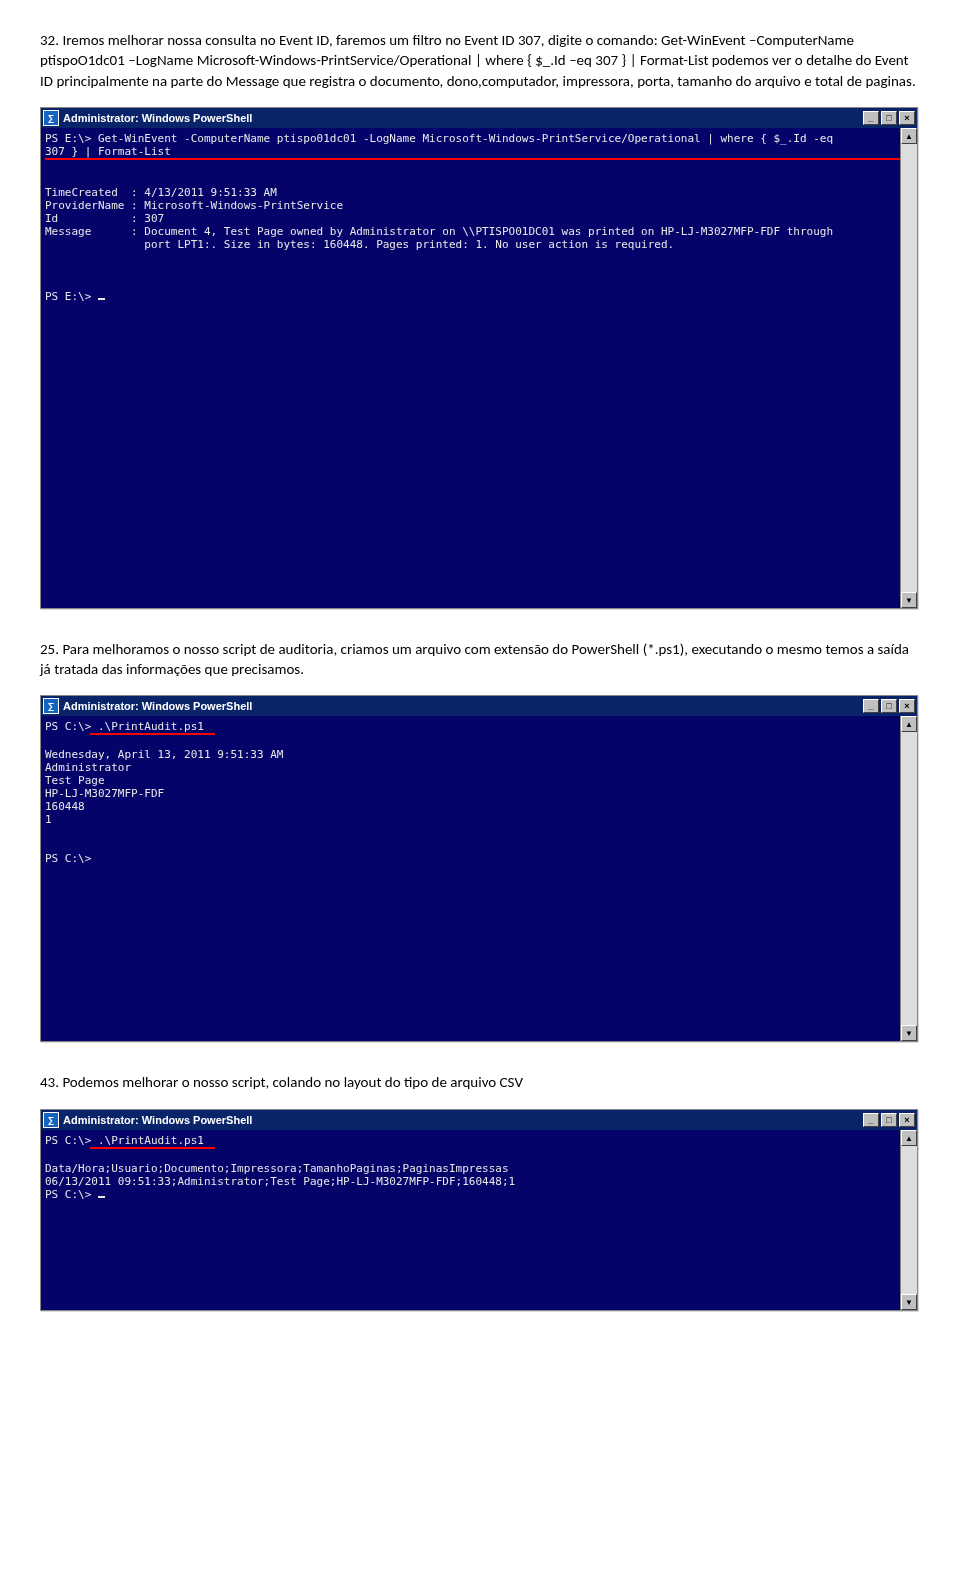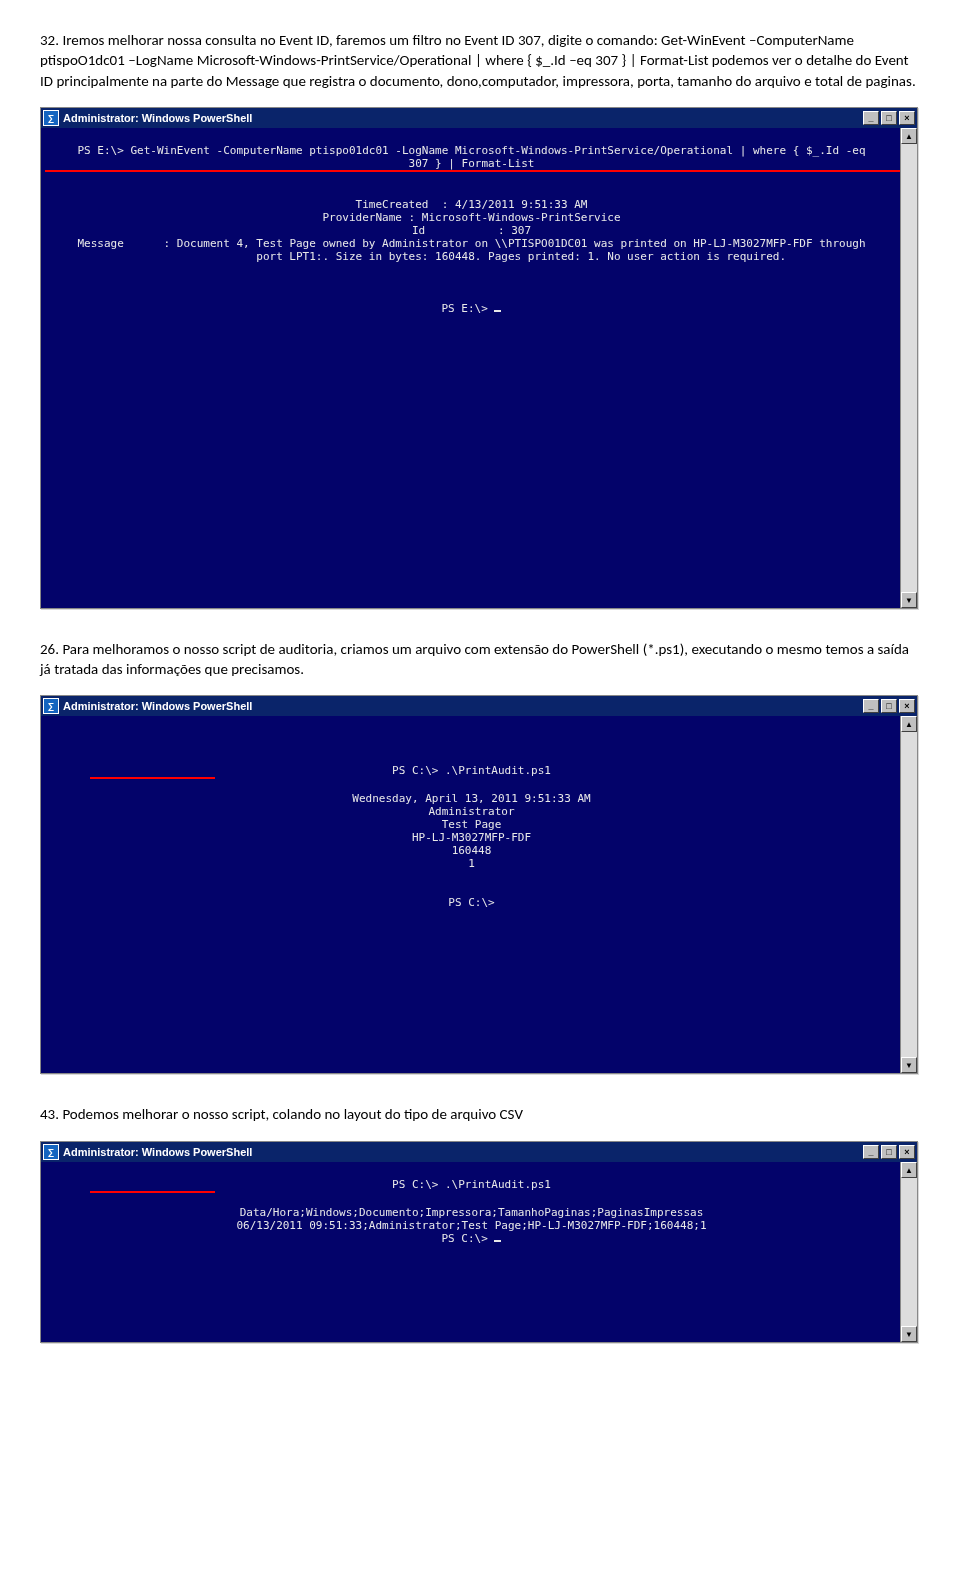--- a/index.html
+++ b/index.html
@@ -64,27 +64,26 @@
     display: flex;
     background: #03036a;
   }
   .console-body {
     flex: 1;
     background: #03036a;
     color: #e8e8e8;
     font-family: "Lucida Console", Consolas, monospace;
     font-size: 11px;
     line-height: 13px;
-    padding: 16px 2px 8px 4px;
+    padding: 4px 2px 8px 4px;
     white-space: pre;
     overflow: hidden;
-    text-align: center;
   }
   .console-body.h1 { min-height: 480px; }
-  .console-body.h2 { min-height: 325px; margin-top: 32px; }
+  .console-body.h2 { min-height: 325px; }
   .console-body.h3 { min-height: 180px; }
   .red-underline {
     height: 2px;
     background: #f00;
     margin: 0;
   }
   .red-underline.full { width: 860px; }
   .red-underline.short { width: 125px; margin-left: 45px; }
   .vscroll {
     width: 17px;
@@ -143,21 +142,21 @@
 
 <span>PS E:\&gt; </span><span class="cursor"></span></div>
     <div class="vscroll">
       <div class="vs-btn">▲</div>
       <div class="vs-track"></div>
       <div class="vs-btn">▼</div>
     </div>
   </div>
 </div>
 
-<p class="para">26. Para melhoramos o nosso script de auditoria, criamos um arquivo com extensão do PowerShell (*.ps1), executando o mesmo temos a saída já tratada das informações que precisamos.</p>
+<p class="para">25. Para melhoramos o nosso script de auditoria, criamos um arquivo com extensão do PowerShell (*.ps1), executando o mesmo temos a saída já tratada das informações que precisamos.</p>
 
 <div class="console-window">
   <div class="title-bar">
     <span class="title-icon">∑</span>
     <span class="title-text">Administrator: Windows PowerShell</span>
     <div class="win-buttons">
       <span class="win-btn">_</span>
       <span class="win-btn">□</span>
       <span class="win-btn">×</span>
     </div>
@@ -190,21 +189,21 @@
     <span class="title-text">Administrator: Windows PowerShell</span>
     <div class="win-buttons">
       <span class="win-btn">_</span>
       <span class="win-btn">□</span>
       <span class="win-btn">×</span>
     </div>
   </div>
   <div class="console-body-wrap">
     <div class="console-body h3"><span>PS C:\&gt; .\PrintAudit.ps1</span>
 <div class="red-underline short"></div>
-<span>Data/Hora;Windows;Documento;Impressora;TamanhoPaginas;PaginasImpressas</span>
+<span>Data/Hora;Usuario;Documento;Impressora;TamanhoPaginas;PaginasImpressas</span>
 <span>06/13/2011 09:51:33;Administrator;Test Page;HP-LJ-M3027MFP-FDF;160448;1</span>
 <span>PS C:\&gt; </span><span class="cursor"></span></div>
     <div class="vscroll">
       <div class="vs-btn">▲</div>
       <div class="vs-track"></div>
       <div class="vs-btn">▼</div>
     </div>
   </div>
 </div>
 

